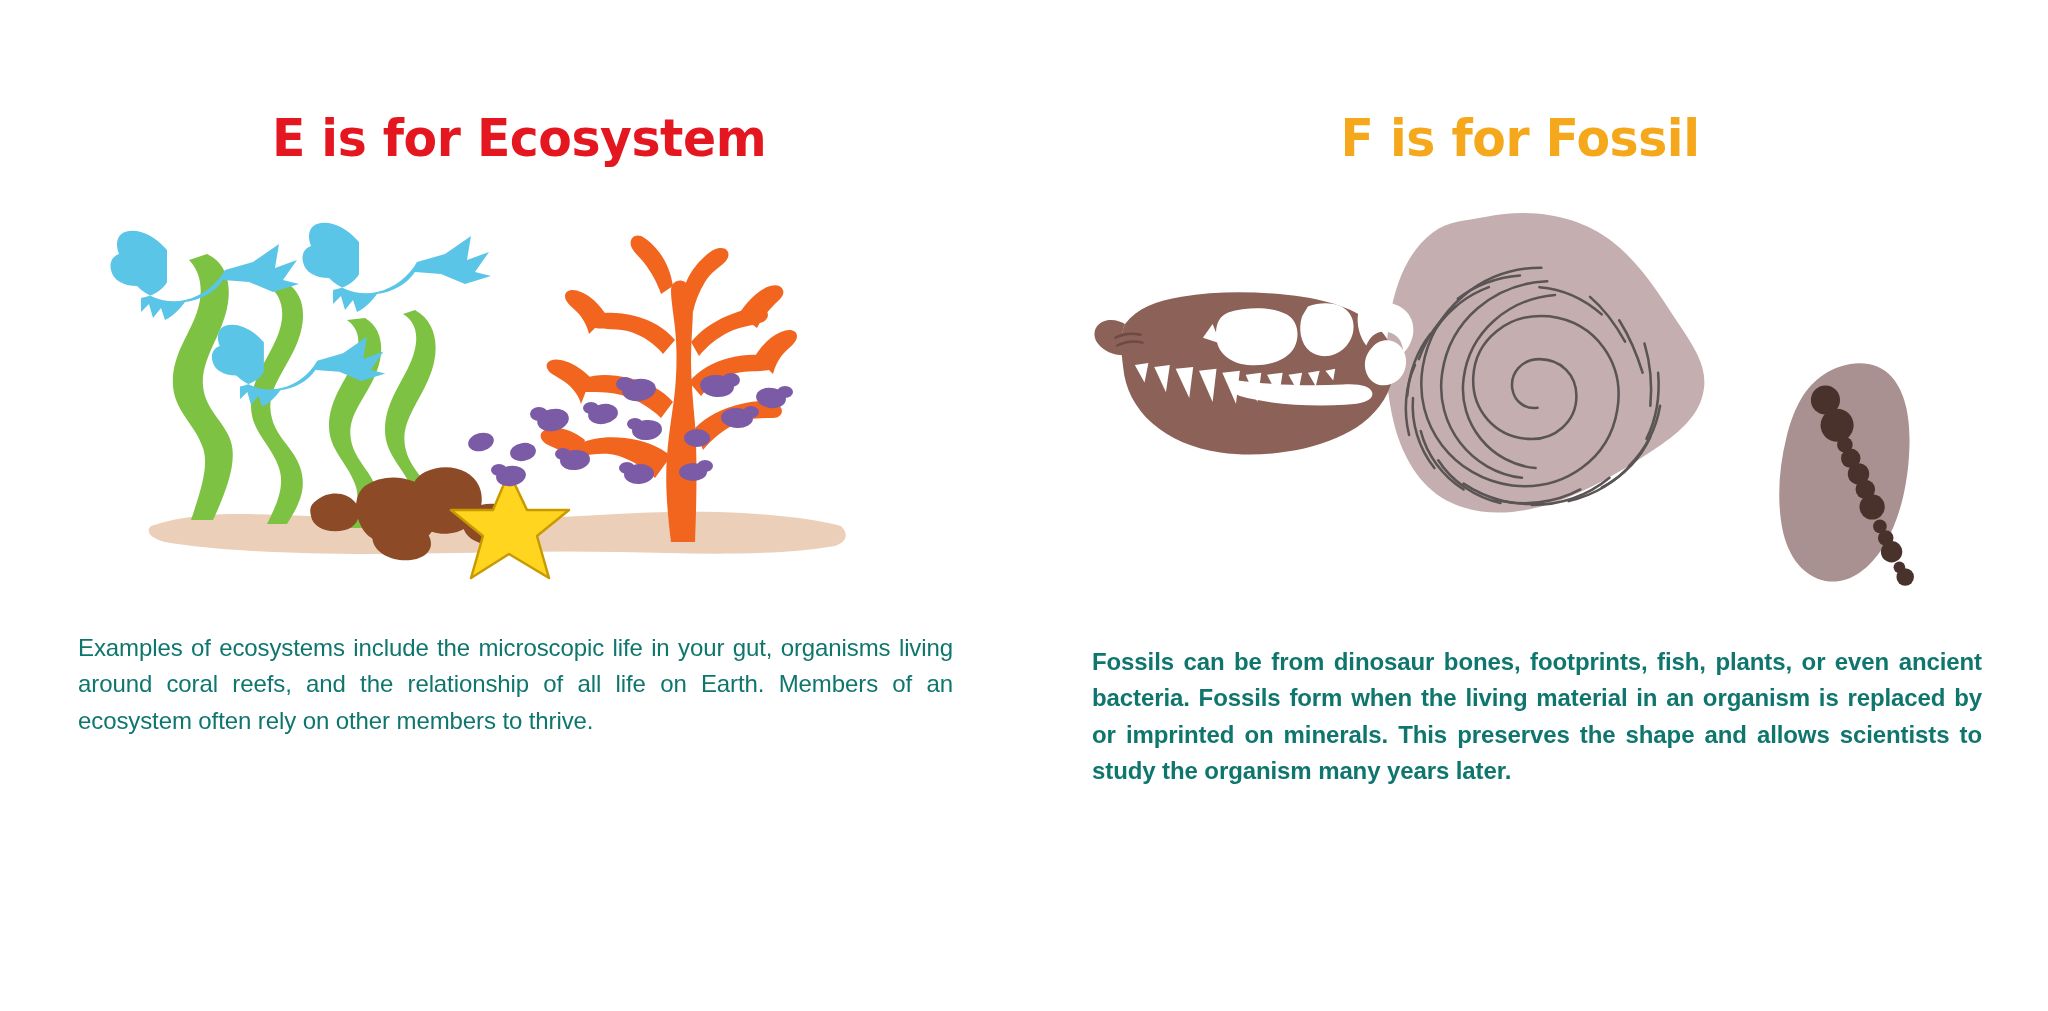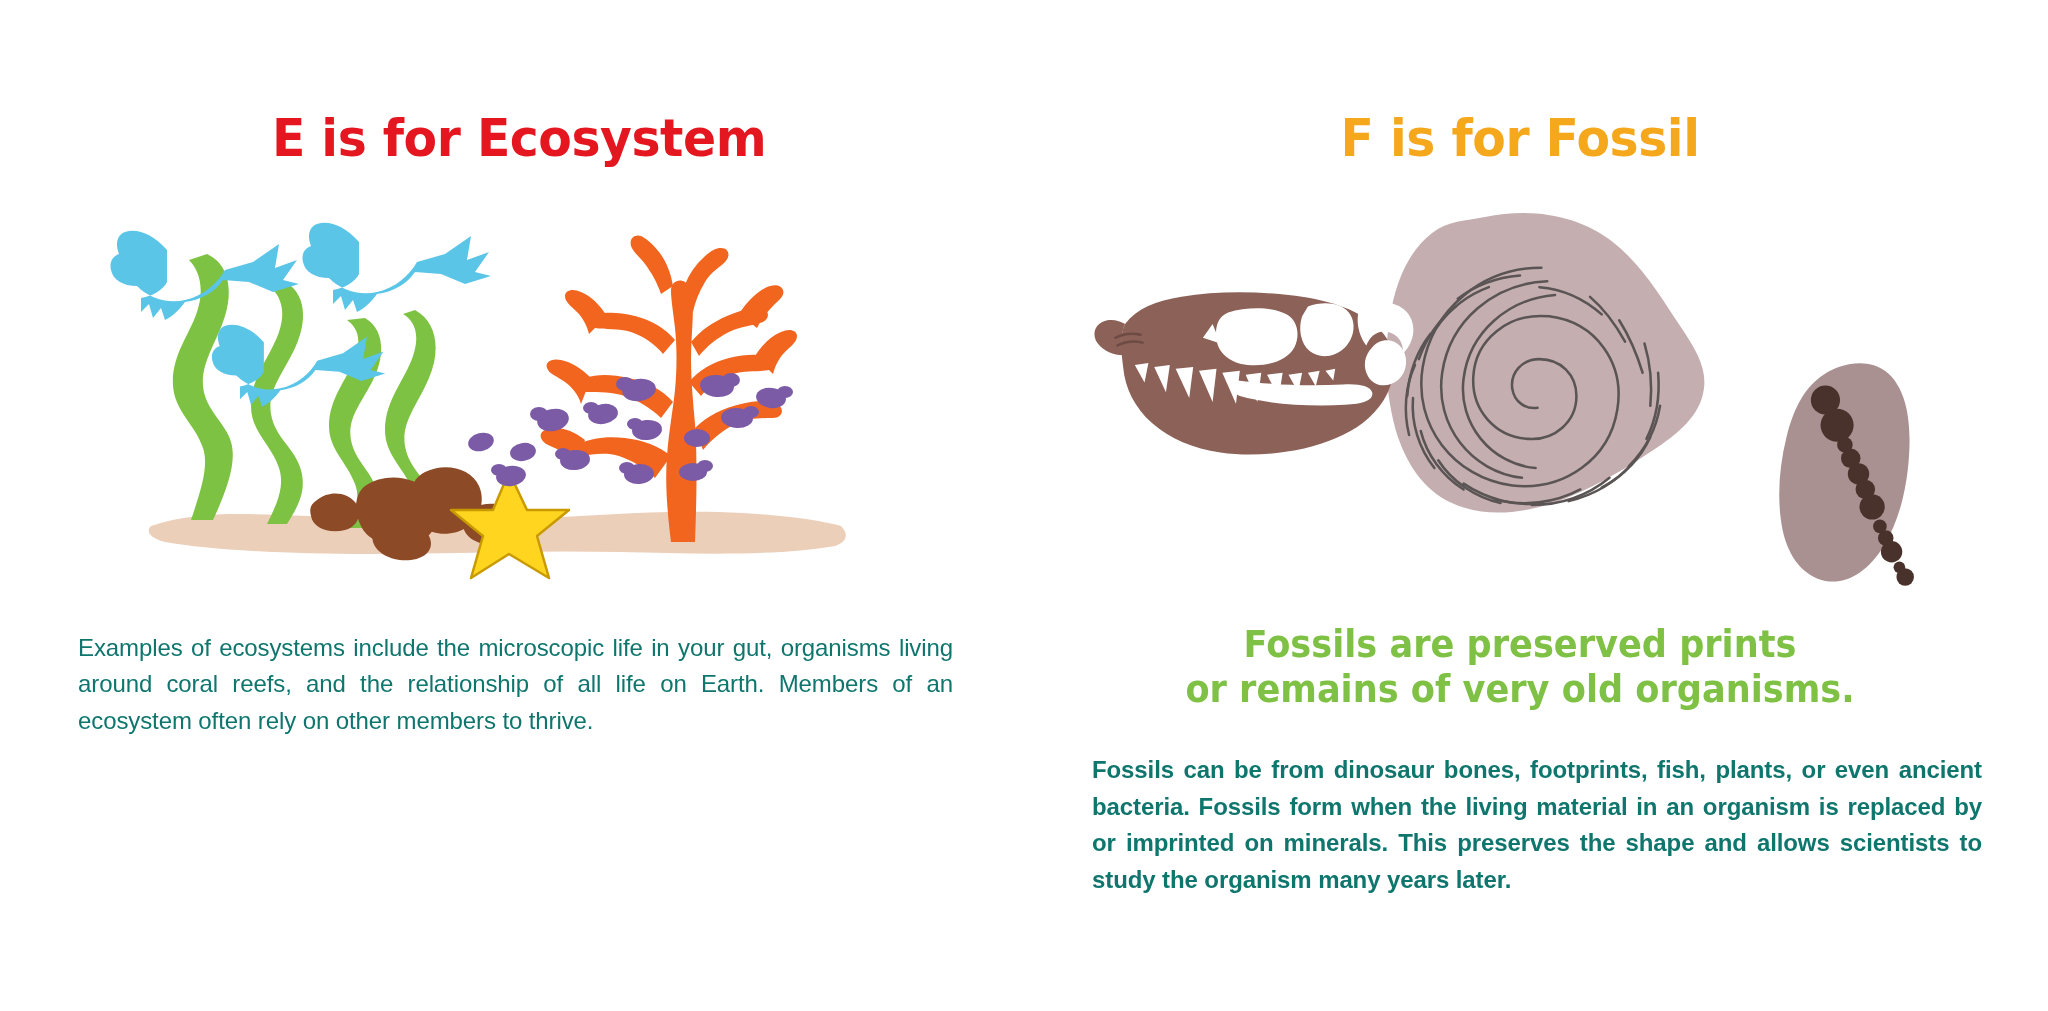--- a/index.html
+++ b/index.html
@@ -356,24 +356,20 @@
             <circle cx="816" cy="348" r="8"></circle>
             <circle cx="822" cy="362" r="11"></circle>
             <circle cx="830" cy="378" r="6"></circle>
             <circle cx="836" cy="388" r="9"></circle>
           </g>
         </g>
 
       </svg>
     </div>
 
-    <div class="caption-right-wrap">
-      <p class="panel-caption caption-right">Fossils are preserved prints
-or remains of very old organisms.</p>
-    </div>
 
     <div class="body-right-wrap">
       <p class="panel-body body-right">Fossils can be from dinosaur bones, footprints, fish, plants, or even ancient bacteria. Fossils form when the living material in an organism is replaced by or imprinted on minerals. This preserves the shape and allows scientists to study the organism many years later.</p>
     </div>
 
   </section>
 
 </div>
 
 </body></html>

